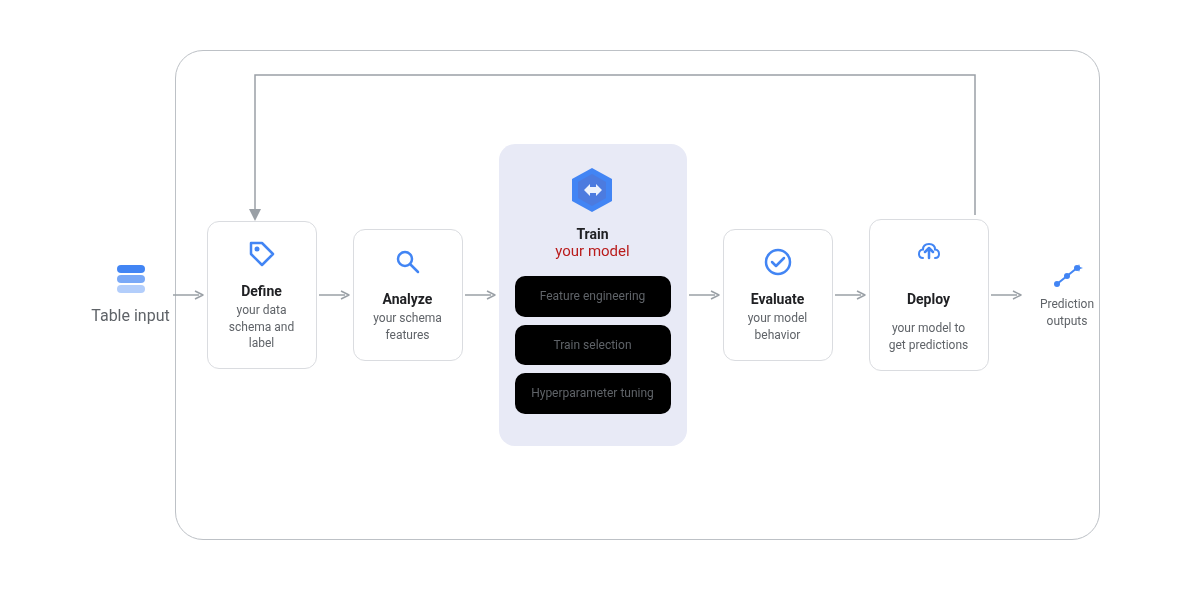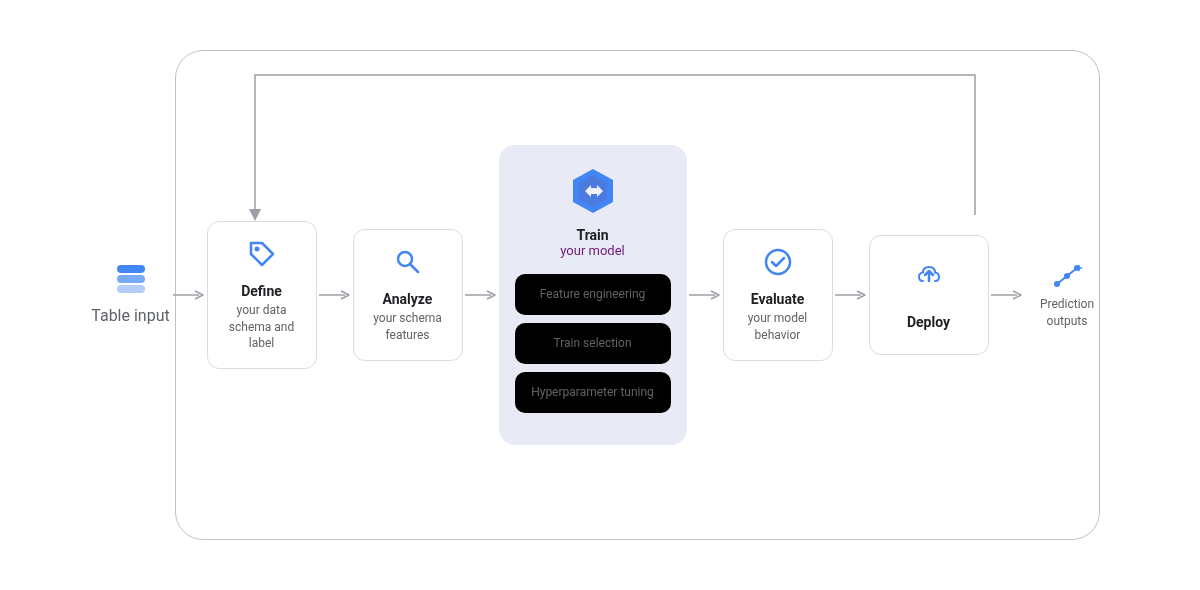--- a/index.html
+++ b/index.html
@@ -123,22 +123,22 @@
       align-items: center;
       margin-bottom: 16px;
     }
     .train-panel .train-title {
       font-size: 14px;
       font-weight: 700;
       color: #202124;
       margin-top: 10px;
     }
     .train-panel .train-sub {
-      font-size: 13px;
-      color: #701a75;
+      font-size: 15px;
+      color: #b91c1c;
     }
     .train-sub-card {
       background: #000000;
       border-radius: 10px;
       width: 100%;
       padding: 12px 10px;
       text-align: center;
       font-size: 12px;
       color: #5f6368;
       margin-bottom: 8px;
@@ -308,20 +308,21 @@
 
     <div class="node-card deploy-card">
       <div class="icon-wrap">
         <svg width="32" height="32" viewBox="0 0 32 32" fill="none">
 
           <path d="M16 22 L16 12 M12 16 L16 12 L20 16" stroke="#4285f4" stroke-width="2.5" stroke-linecap="round" stroke-linejoin="round"></path>
           <path d="M10 22 Q6 22 6 18 Q6 14 10 13.5 Q10 8 16 8 Q22 8 22 13.5 Q26 14 26 18 Q26 22 22 22" stroke="#4285f4" stroke-width="2" fill="none" stroke-linecap="round"></path>
         </svg>
       </div>
       <div class="node-title">Deploy</div>
+      <div class="node-sub">your model to get predictions</div>
     </div>
 
     <div class="arrow">
       <svg viewBox="0 0 36 16" fill="none">
         <line x1="2" y1="8" x2="28" y2="8" stroke="#9aa0a6" stroke-width="1.5"></line>
         <path d="M24 4 L32 8 L24 12" stroke="#9aa0a6" stroke-width="1.5" fill="none" stroke-linejoin="round"></path>
       </svg>
     </div>
 
     <div class="prediction-node">

